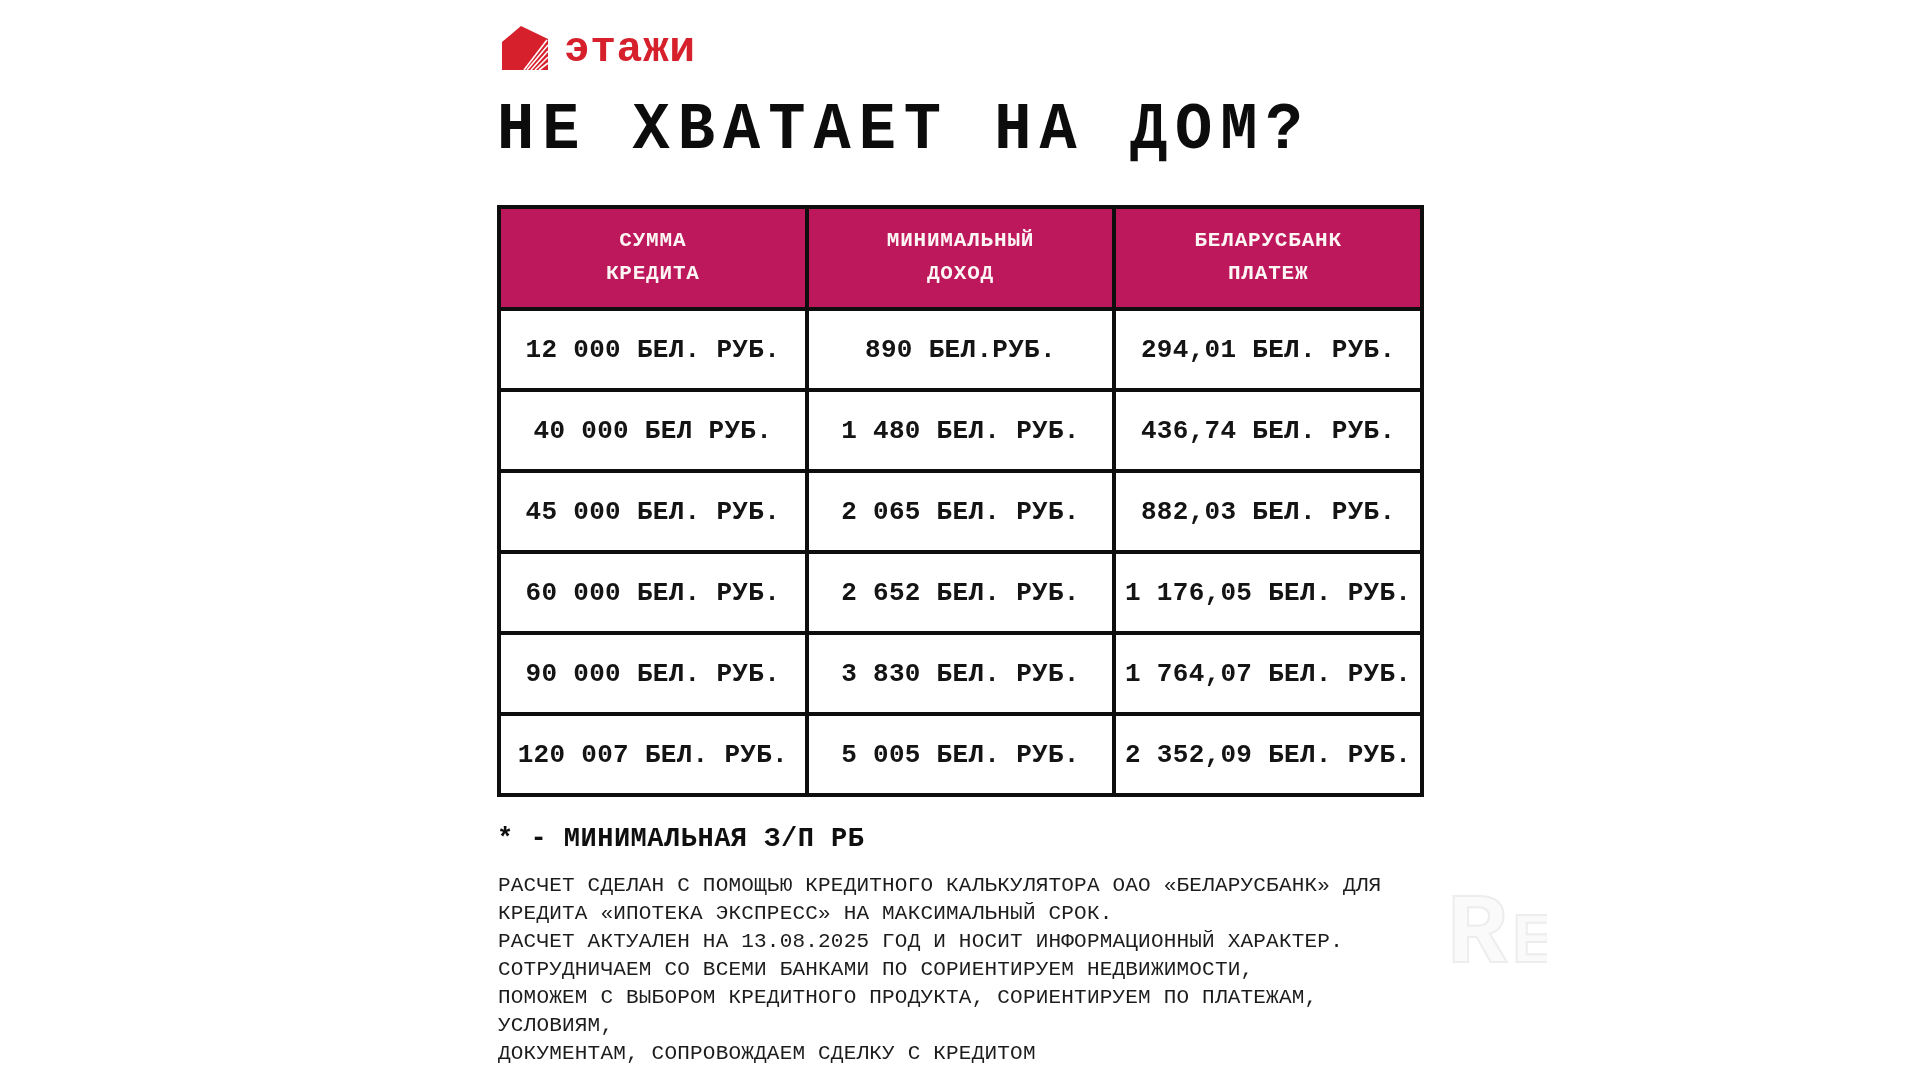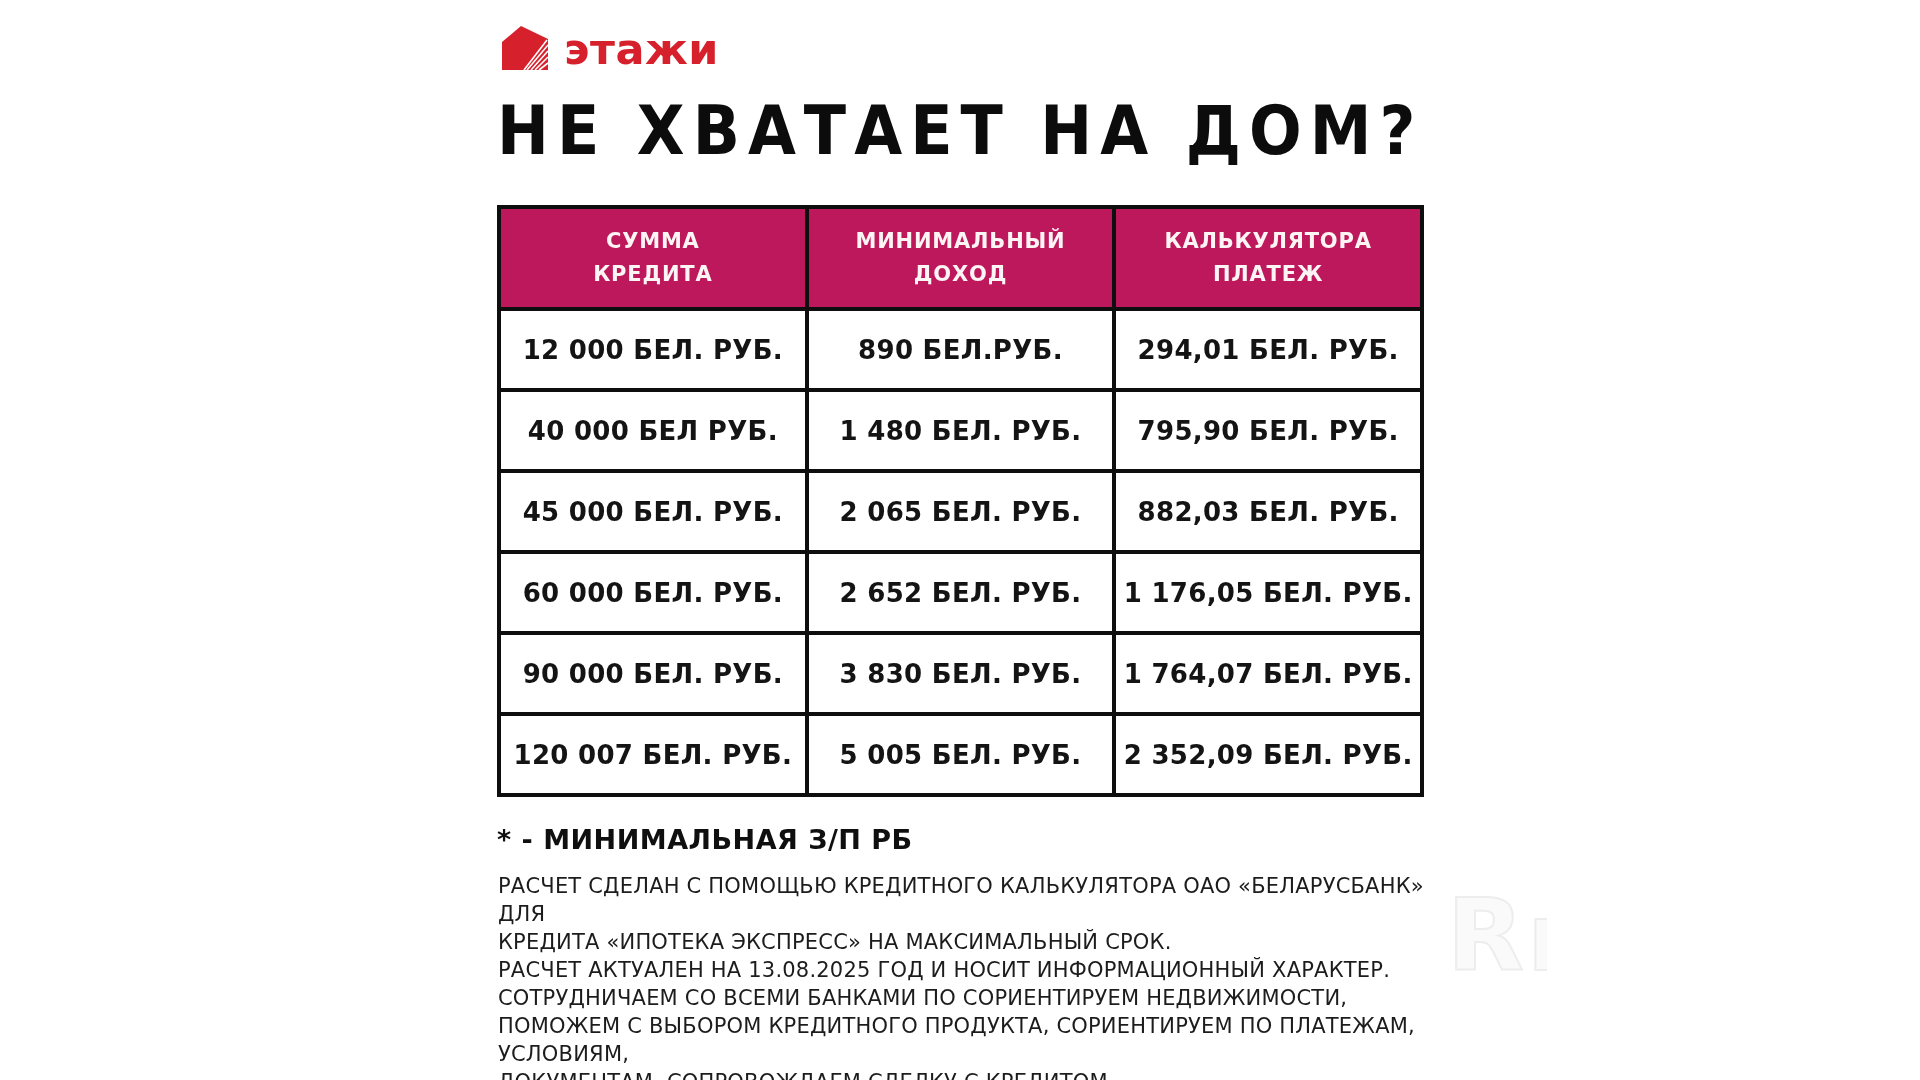--- a/index.html
+++ b/index.html
@@ -1,17 +1,17 @@
 <!DOCTYPE html>
 <html><head>
 <meta charset="utf-8">
 <style>
   * { margin:0; padding:0; box-sizing:border-box; }
   html,body { width:1920px; height:1080px; background:#ffffff; font-family:"DejaVu Sans","Liberation Sans",sans-serif; }
-  .canvas { position:relative; width:1547px; height:1080px; background:#ffffff; overflow:hidden; }
+  .canvas { position:relative; width:1547px; height:1080px; background:#ffffff; overflow:hidden;font-family:Liberation Mono, monospace; }
 
   
   .logo { position:absolute; left:500px; top:24px; display:flex; align-items:center; gap:12px; }
   .logo-icon { width:52px; height:48px; display:block; }
   .logo-text { color:#d6202b; font-size:43px; font-weight:800; letter-spacing:0.5px; line-height:1; padding-top:2px; }
 
   
   .title { position:absolute; left:497px; top:92px; width:950px; color:#0c0c0c;
            font-size:62px; font-weight:900; letter-spacing:8px; line-height:1.15;
            transform:scaleY(1.08); transform-origin:top left; white-space:nowrap; }
@@ -58,34 +58,34 @@
 
   <h1 class="title">НЕ ХВАТАЕТ НА ДОМ?</h1>
 
   <table class="loan">
     <thead>
       <tr>
         <th>СУММА
 КРЕДИТА</th>
         <th>МИНИМАЛЬНЫЙ
 ДОХОД</th>
-        <th>КАЛЬКУЛЯТОРА
+        <th>БЕЛАРУСБАНК
 ПЛАТЕЖ</th>
       </tr>
     </thead>
     <tbody>
       <tr>
         <td>12 000 БЕЛ. РУБ.</td>
         <td>890 БЕЛ.РУБ.</td>
         <td>294,01 БЕЛ. РУБ.</td>
       </tr>
       <tr>
         <td>40 000 БЕЛ РУБ.</td>
         <td>1 480 БЕЛ. РУБ.</td>
-        <td>795,90 БЕЛ. РУБ.</td>
+        <td>436,74 БЕЛ. РУБ.</td>
       </tr>
       <tr>
         <td>45 000 БЕЛ. РУБ.</td>
         <td>2 065 БЕЛ. РУБ.</td>
         <td>882,03 БЕЛ. РУБ.</td>
       </tr>
       <tr>
         <td>60 000 БЕЛ. РУБ.</td>
         <td>2 652 БЕЛ. РУБ.</td>
         <td>1 176,05 БЕЛ. РУБ.</td>

